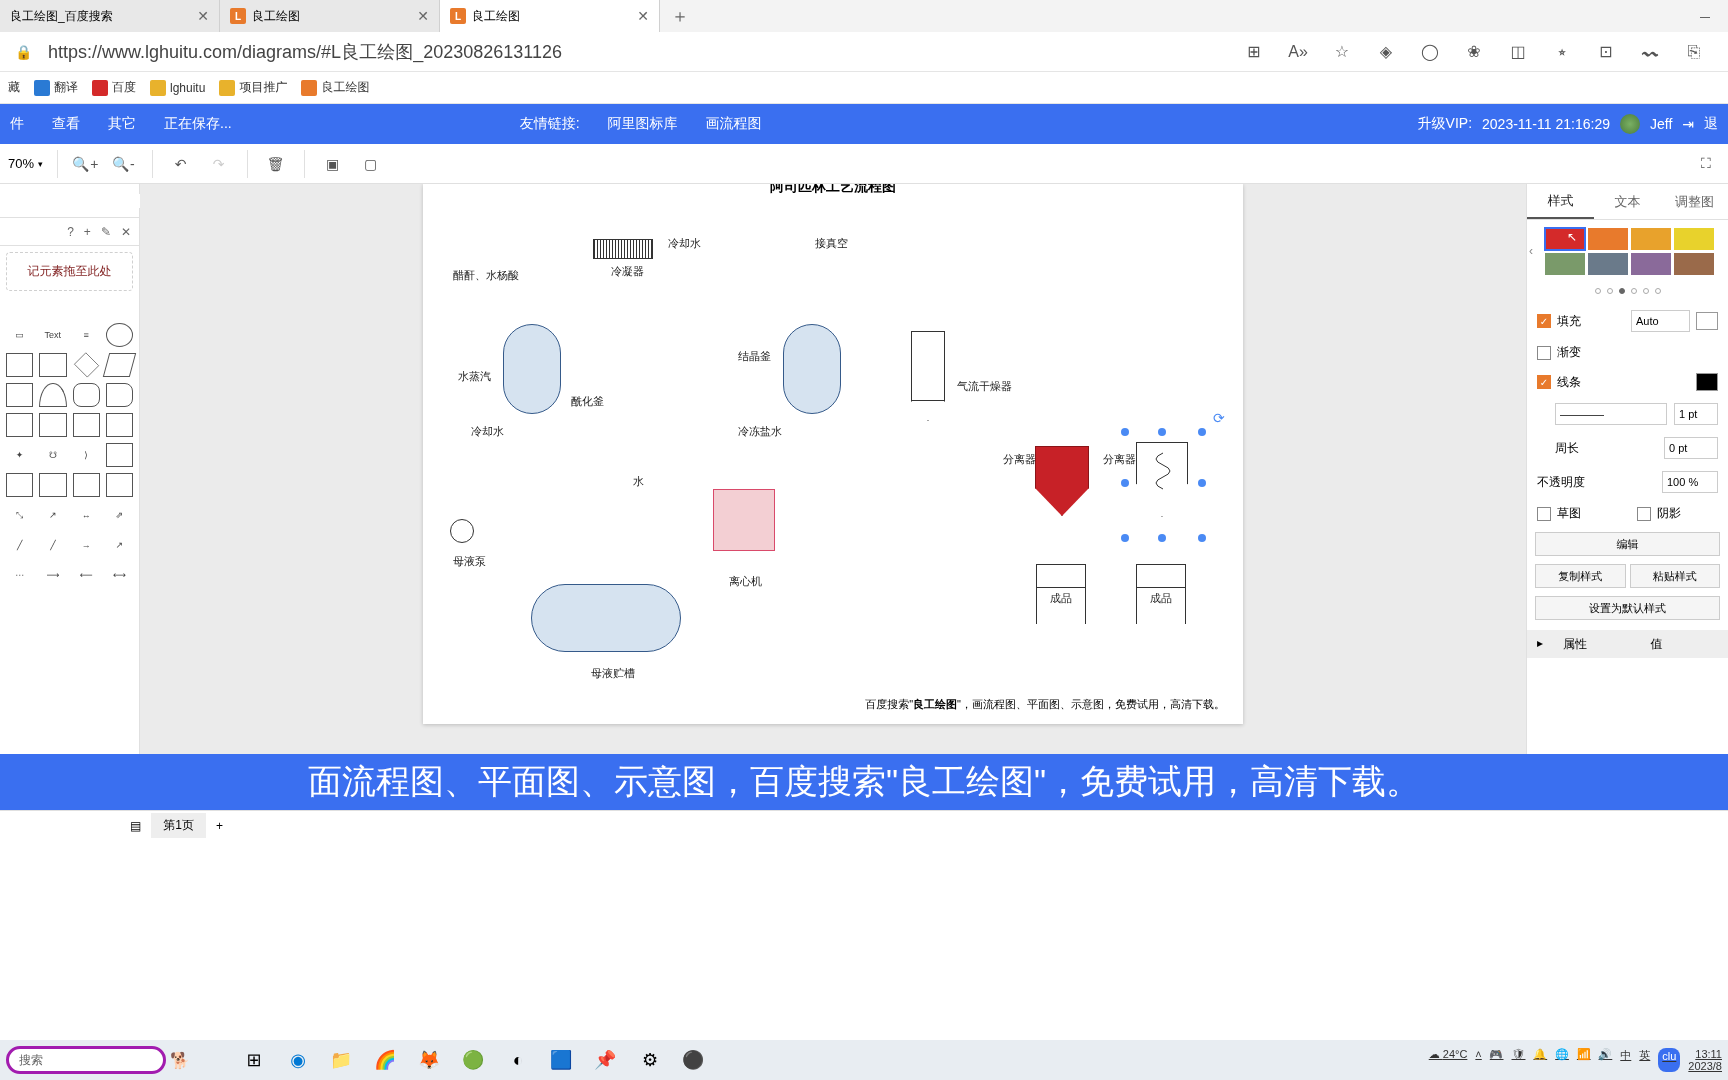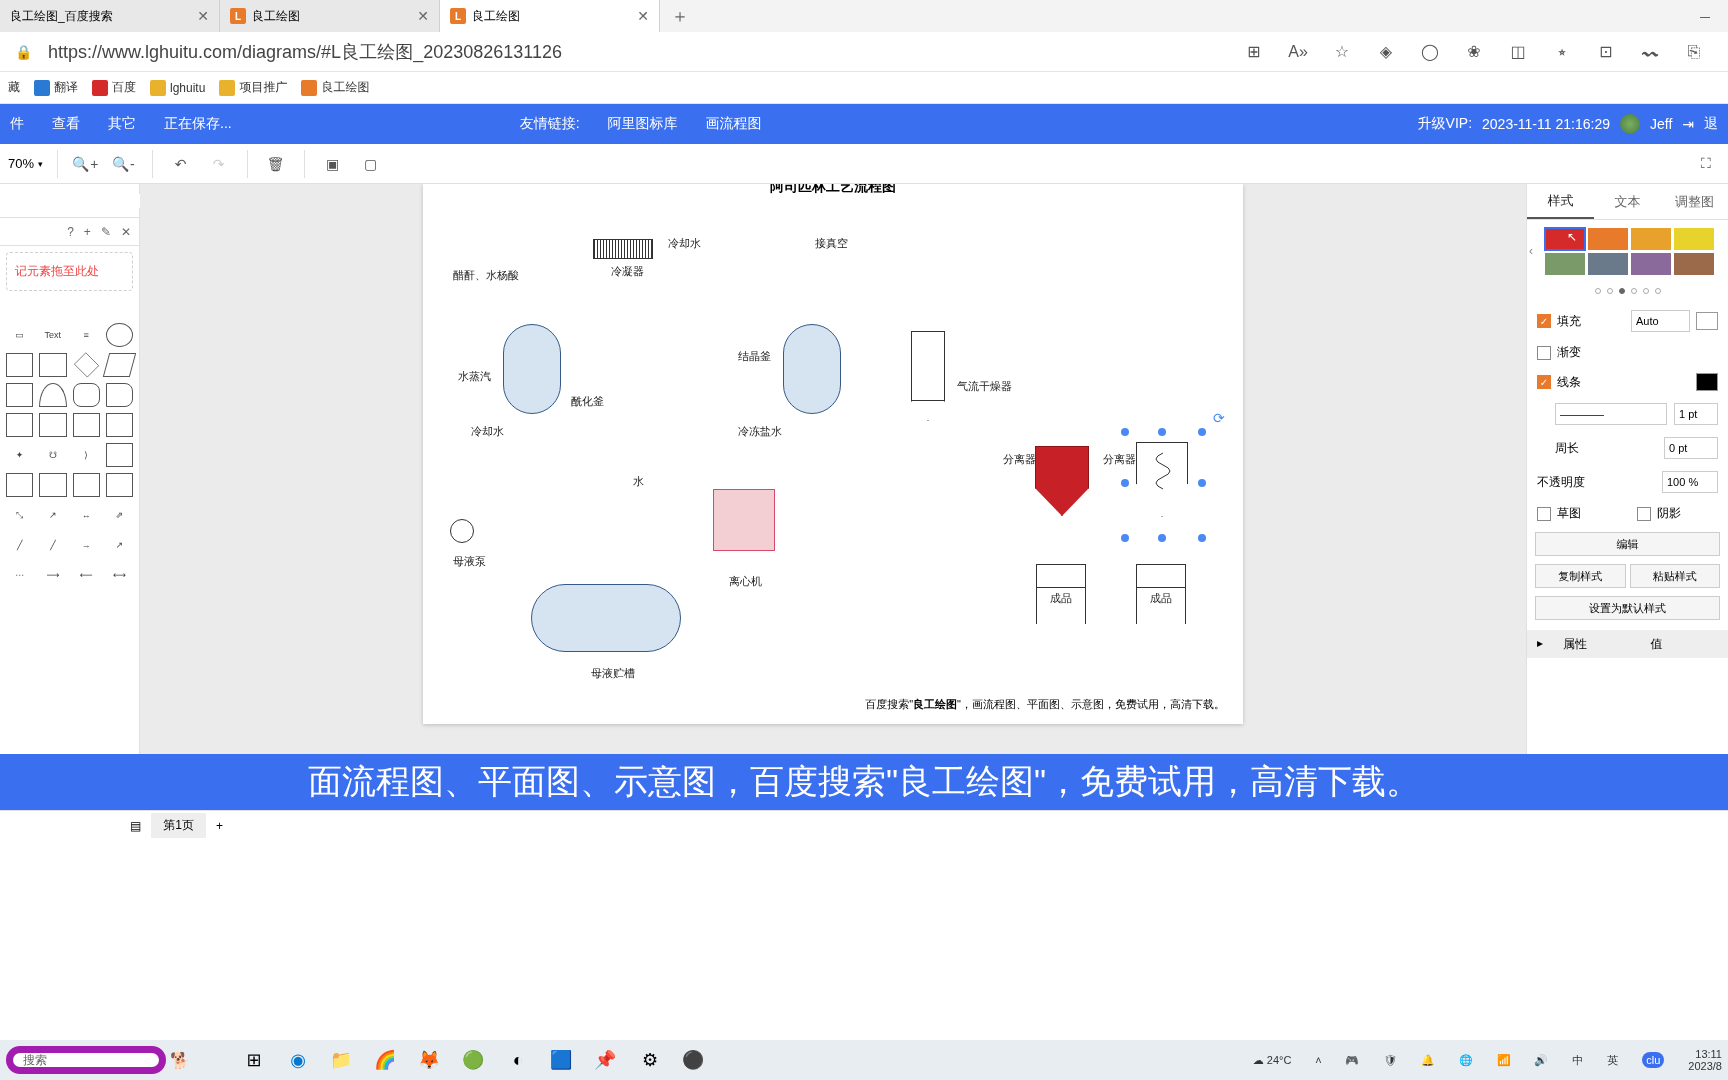--- a/index.html
+++ b/index.html
@@ -30,21 +30,21 @@
 .toolbar .tb { width: 28px; height: 28px; display: flex; align-items: center; justify-content: center; color: #555; font-size: 14px; }
 .zoom { font-size: 13px; display: flex; align-items: center; }
 .zoom::after { content: "▾"; font-size: 9px; margin-left: 4px; }
 .fs { margin-left: auto; }
 .main { display: flex; height: 570px; }
 .leftcol { width: 140px; border-right: 1px solid #e0e0e0; display: flex; flex-direction: column; background: #fff; }
 .searchrow { height: 34px; display: flex; align-items: center; padding: 0 6px; border-bottom: 1px solid #e0e0e0; }
 .searchrow input { flex: 1; border: none; font-size: 12px; outline: none; }
 .searchrow .sicon { color: #888; font-size: 14px; }
 .minirow { height: 28px; display: flex; align-items: center; justify-content: flex-end; gap: 10px; padding: 0 8px; font-size: 12px; color: #666; border-bottom: 1px solid #e0e0e0; }
-.drop { padding: 10px 8px; font-size: 12px; color: #ef4444; border: 1px dashed #d0d0d0; margin: 6px; border-radius: 4px; text-align: left; }
+.drop { padding: 10px 8px; font-size: 12px; color: #7f1d1d; border: 1px dashed #d0d0d0; margin: 6px; border-radius: 4px; text-align: center; }
 .shapes { padding: 6px; display: grid; grid-template-columns: repeat(4, 1fr); gap: 6px; margin-top: 20px; }
 .shapes div { height: 24px; border: 1px solid #555; font-size: 9px; display: flex; align-items: center; justify-content: center; }
 .shapes .ell { border-radius: 50%; }
 .shapes .dia { transform: rotate(45deg) scale(0.7); }
 .shapes .none { border: none; color: #444; }
 .canvas { flex: 1; background: #ebebeb; display: flex; justify-content: center; align-items: flex-start; overflow: hidden; position: relative; }
 .page { width: 820px; height: 540px; background: #fff; margin-top: 0; box-shadow: 0 1px 4px rgba(0,0,0,0.2); position: relative; font-size: 11px; }
 .page-title { position: absolute; top: -6px; left: 50%; transform: translateX(-50%); font-weight: bold; font-size: 14px; }
 .lbl { position: absolute; font-size: 11px; color: #222; }
 .reactor { position: absolute; width: 58px; height: 90px; background: #d6e3f0; border: 1px solid #355a8a; border-radius: 0 0 29px 29px; }
@@ -82,24 +82,24 @@
 .btnrow button { width: 100%; height: 24px; font-size: 11px; background: #f5f5f5; border: 1px solid #ccc; }
 .btnrow.two { display: flex; gap: 4px; }
 .btnrow.two button { flex: 1; }
 .attrhdr { display: flex; background: #eee; font-size: 12px; height: 28px; margin-top: 6px; }
 .attrhdr span { flex: 1; padding: 6px 10px; }
 .arrow-l { position: absolute; left: 2px; top: 60px; font-size: 12px; color: #888; }
 .promo { height: 56px; background: #3a6ff0; color: #fff; font-size: 34px; display: flex; align-items: center; justify-content: center; white-space: nowrap; overflow: hidden; }
 .pagebar { height: 30px; background: #fff; display: flex; align-items: center; gap: 10px; padding: 0 130px; font-size: 12px; border-top: 1px solid #e0e0e0; }
 .pagebar .pg { background: #eee; padding: 4px 12px; }
 .taskbar { position: absolute; bottom: 0; left: 0; right: 0; height: 40px; background: #e8edf2; display: flex; align-items: center; padding: 0 6px; gap: 4px; }
-.taskbar .search { width: 160px; height: 28px; background: #fff; border: 7px solid #a21caf; border-radius: 14px; padding: 0 10px; font-size: 12px; display: flex; align-items: center; color: #666; }
+.taskbar .search { width: 160px; height: 28px; background: #fff; border: 3px solid #a21caf; border-radius: 14px; padding: 0 10px; font-size: 12px; display: flex; align-items: center; color: #666; }
 .taskbar .pet { width: 60px; height: 36px; display: flex; align-items: center; }
 .tbicon { width: 40px; height: 40px; display: flex; align-items: center; justify-content: center; font-size: 18px; }
-.tray { margin-left: auto; display: flex; align-items: center; gap: 24px; font-size: 11px; color: #333; }
+.tray { margin-left: auto; display: flex; gap: 8px; font-size: 11px; color: #333; text-decoration: underline; }
 </style>
 </head>
 <body>
 
 <div class="titlebar">
   <div class="tab">
     <span>良工绘图_百度搜索</span>
     <span class="close">✕</span>
   </div>
   <div class="tab">

